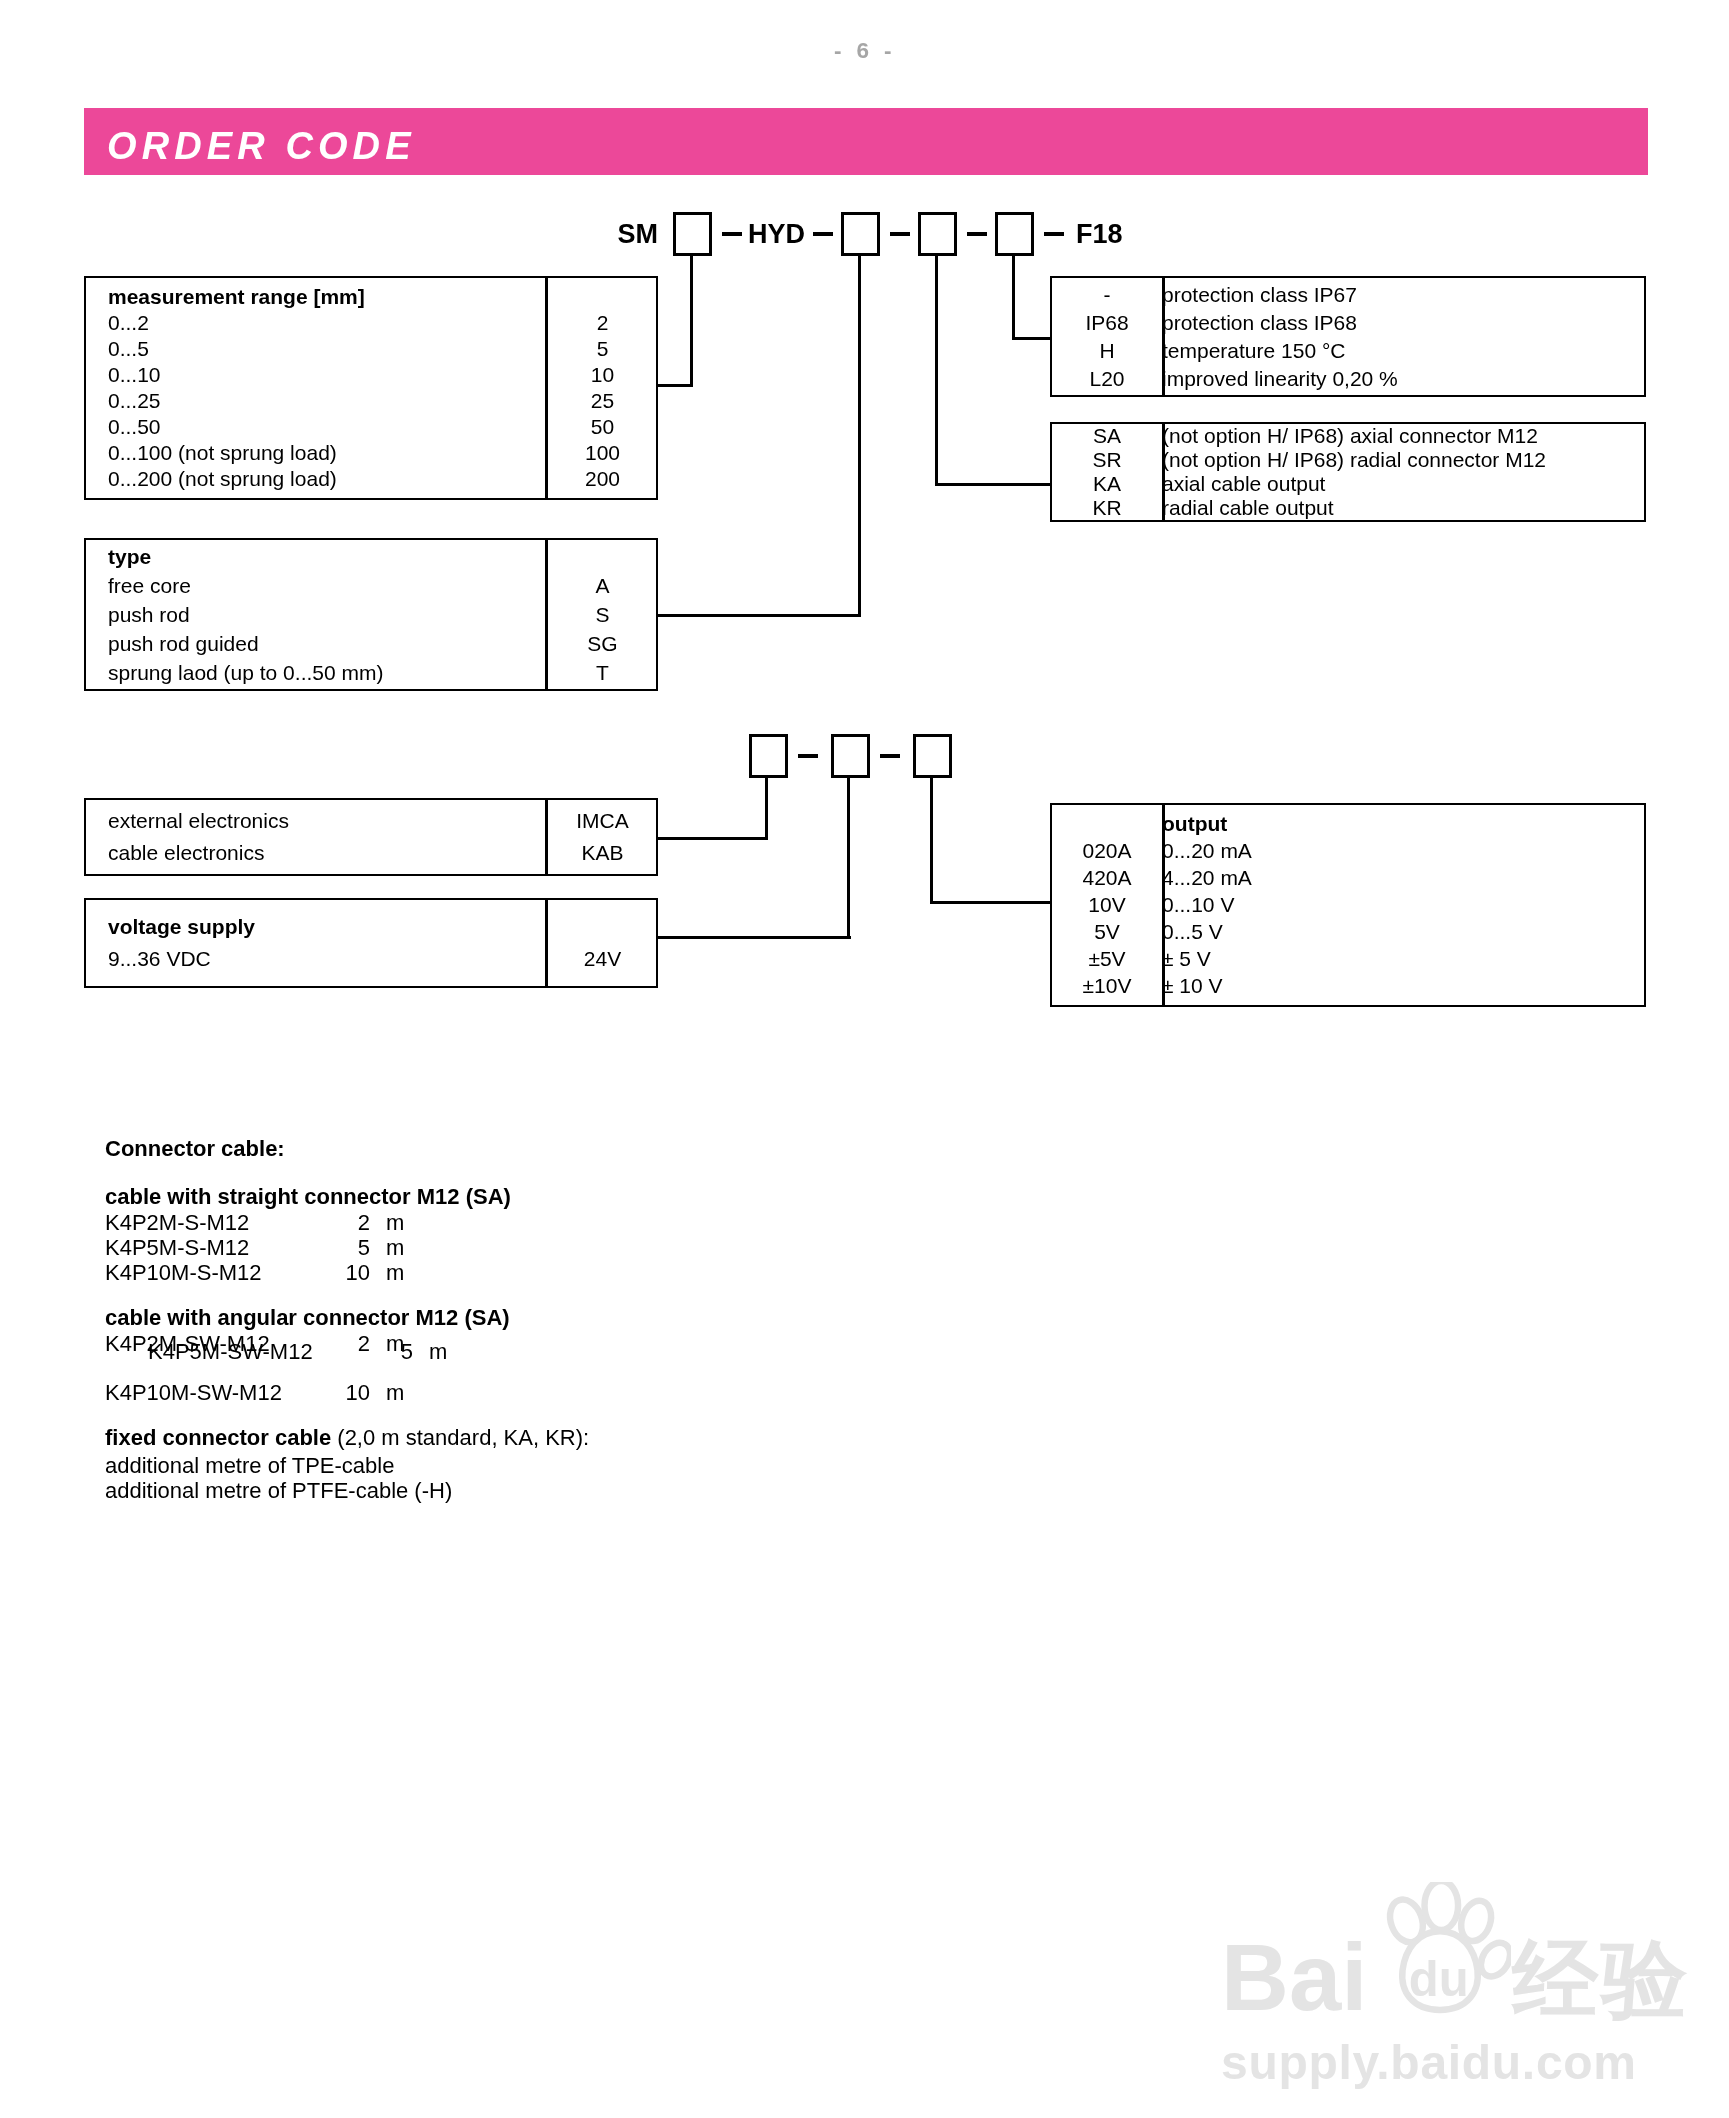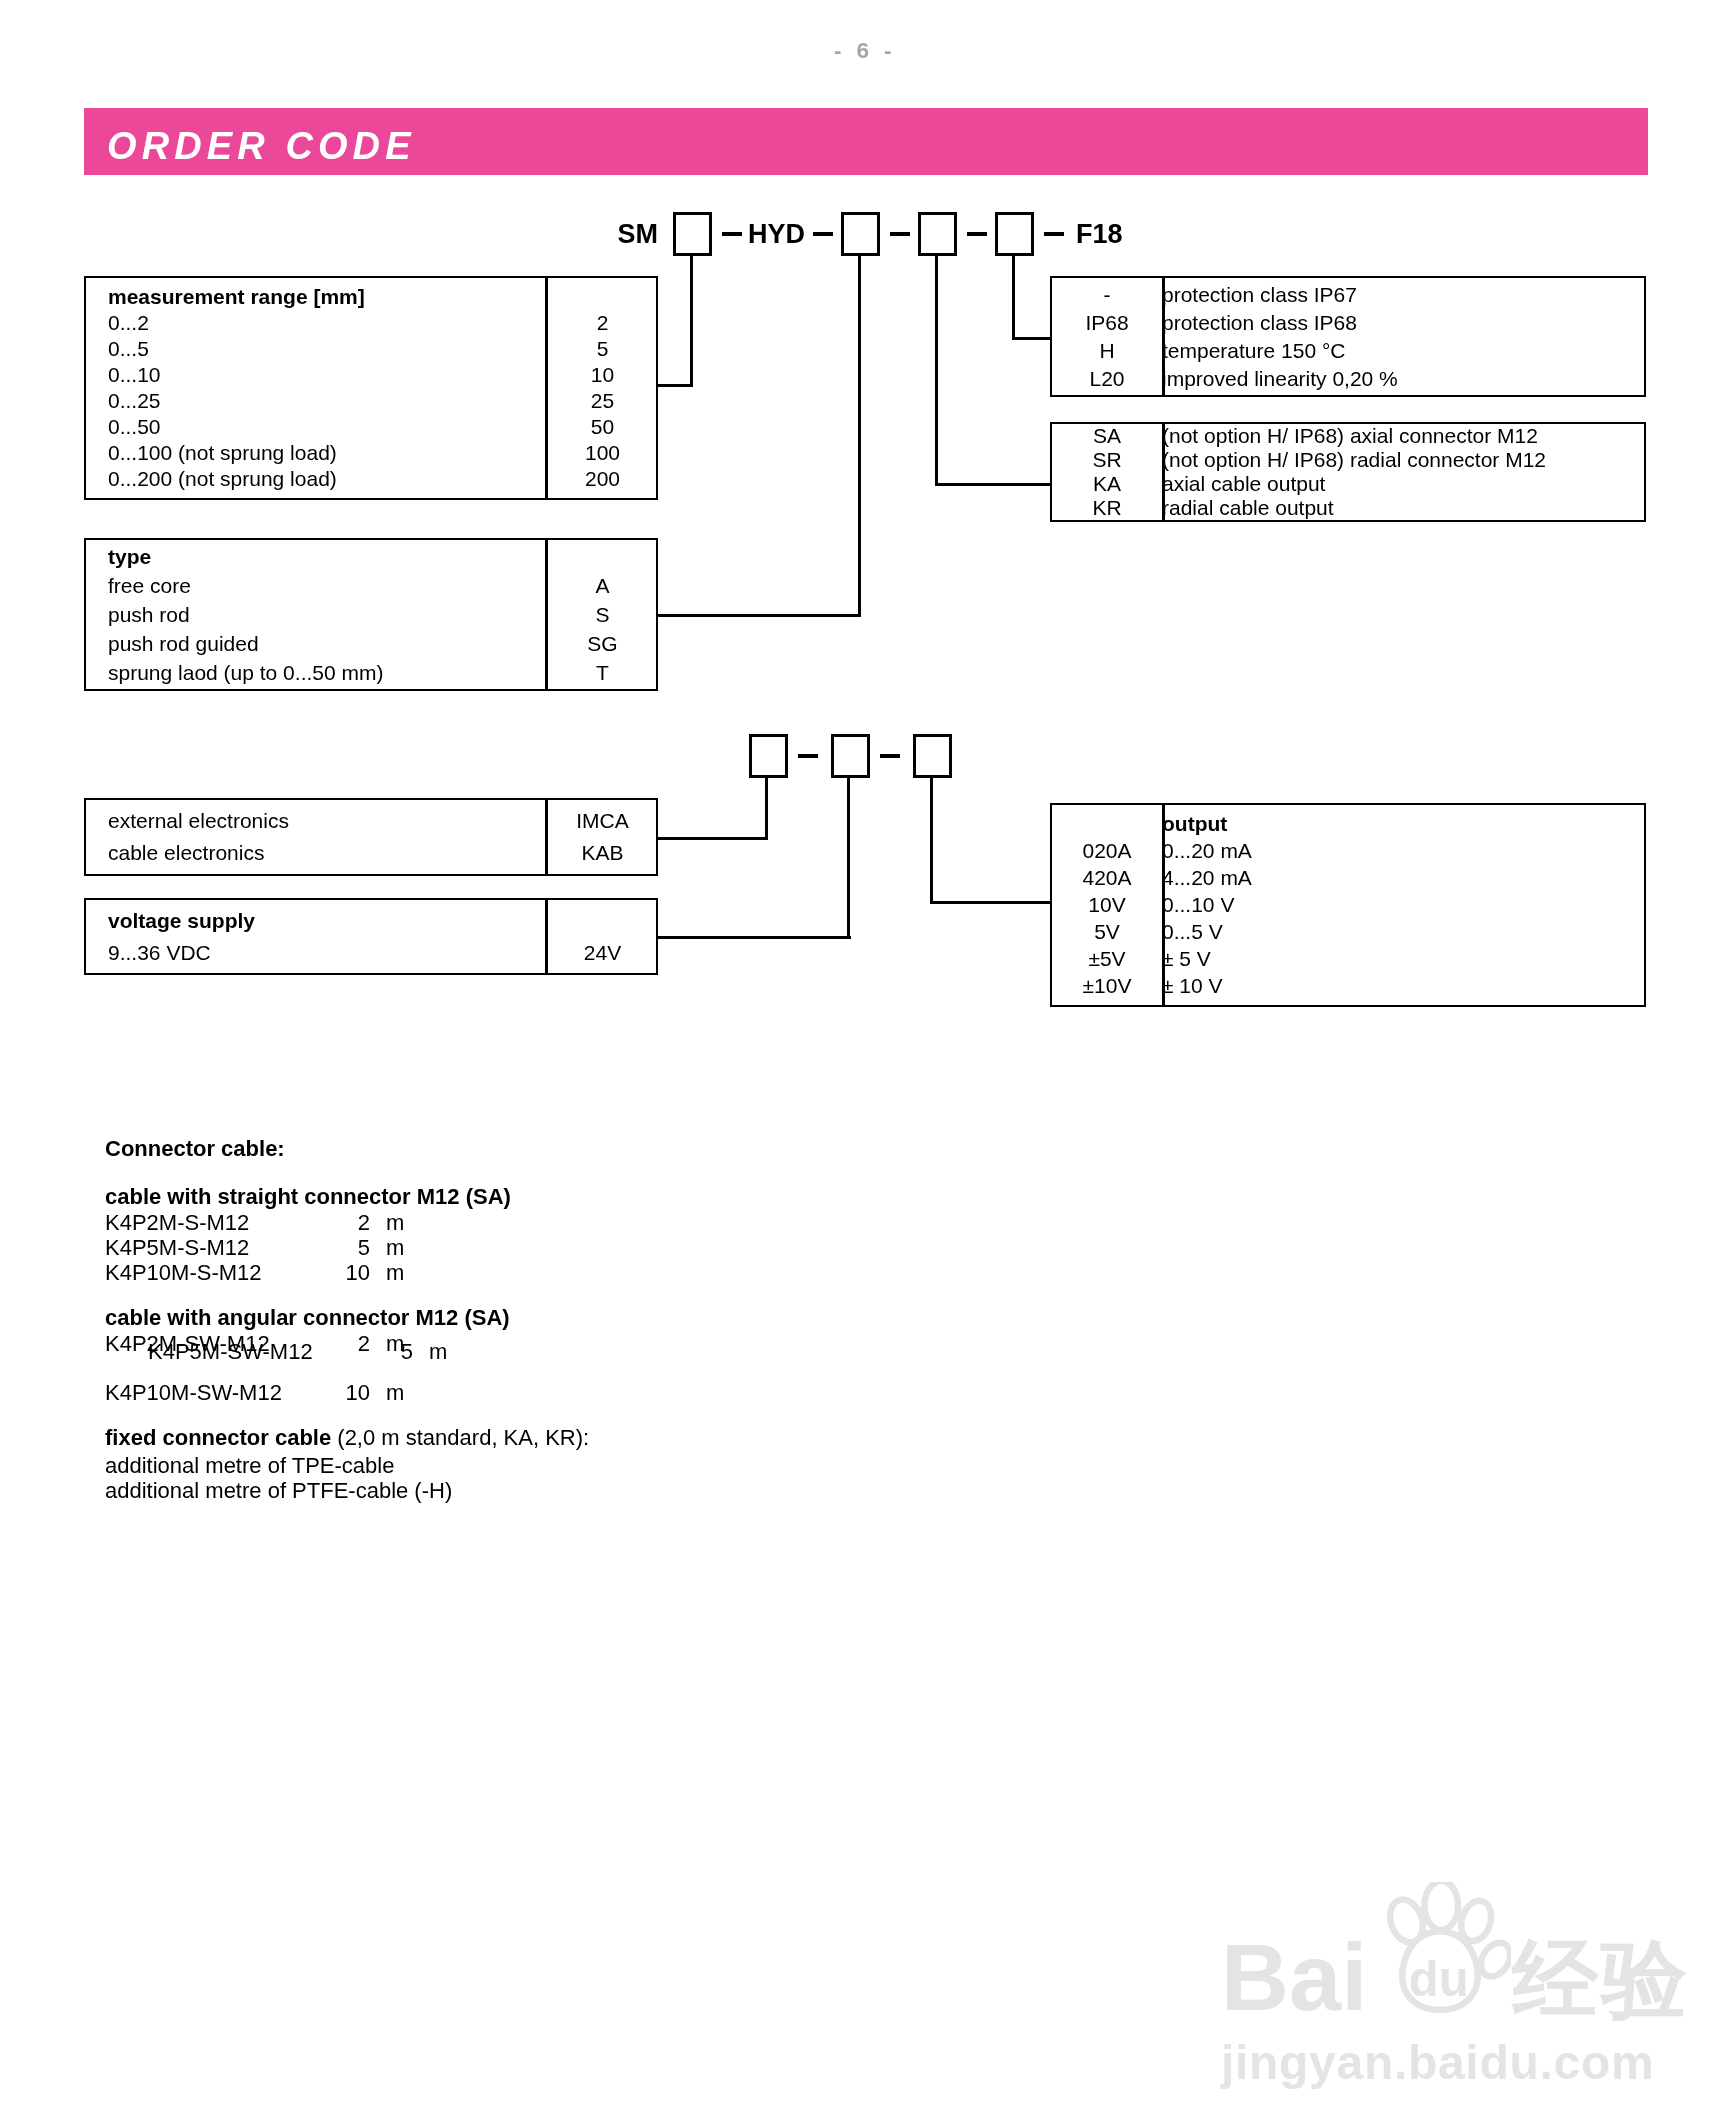--- a/index.html
+++ b/index.html
@@ -209,21 +209,21 @@
           <span class="lbl">external electronics</span>
           <span class="codecell">IMCA</span>
         </div>
       <div class="row re">
           <span class="lbl">cable electronics</span>
           <span class="codecell">KAB</span>
         </div>
     </div>
   </div>
 
-  <div class="tbl lt" style="left:84px;top:898px;width:574px;height:77px;">
+  <div class="tbl lt" style="left:84px;top:898px;width:574px;height:90px;">
     <div class="vdiv"></div>
     <div class="rows">
       <div class="row rv">
           <span class="lbl b">voltage supply</span>
           <span class="codecell"></span>
         </div>
       <div class="row rv">
           <span class="lbl">9...36 VDC</span>
           <span class="codecell">24V</span>
         </div>
@@ -316,17 +316,17 @@
             <ellipse cx="56" cy="18" rx="13" ry="19"></ellipse>
             <ellipse cx="83" cy="30" rx="11" ry="16" transform="rotate(18 83 30)"></ellipse>
             <ellipse cx="98" cy="60" rx="10" ry="14" transform="rotate(32 98 60)"></ellipse>
             <path d="M55 38 C38 38 28 52 26 68 C24 85 34 99 55 99 C76 99 86 85 84 68 C82 52 72 38 55 38 Z"></path>
           </g>
           <text x="54" y="88" text-anchor="middle" font-size="38" font-weight="700" font-family="Liberation Sans, sans-serif" fill="#e4e4e4">du</text>
         </svg>
       </span>
       <span class="cjk">经验</span>
     </div>
-    <div class="dom">jingyan.baidu.com</div>
+    <div class="dom">supply.baidu.com</div>
   </div>
 
 </div>
 
 
 </body></html>

